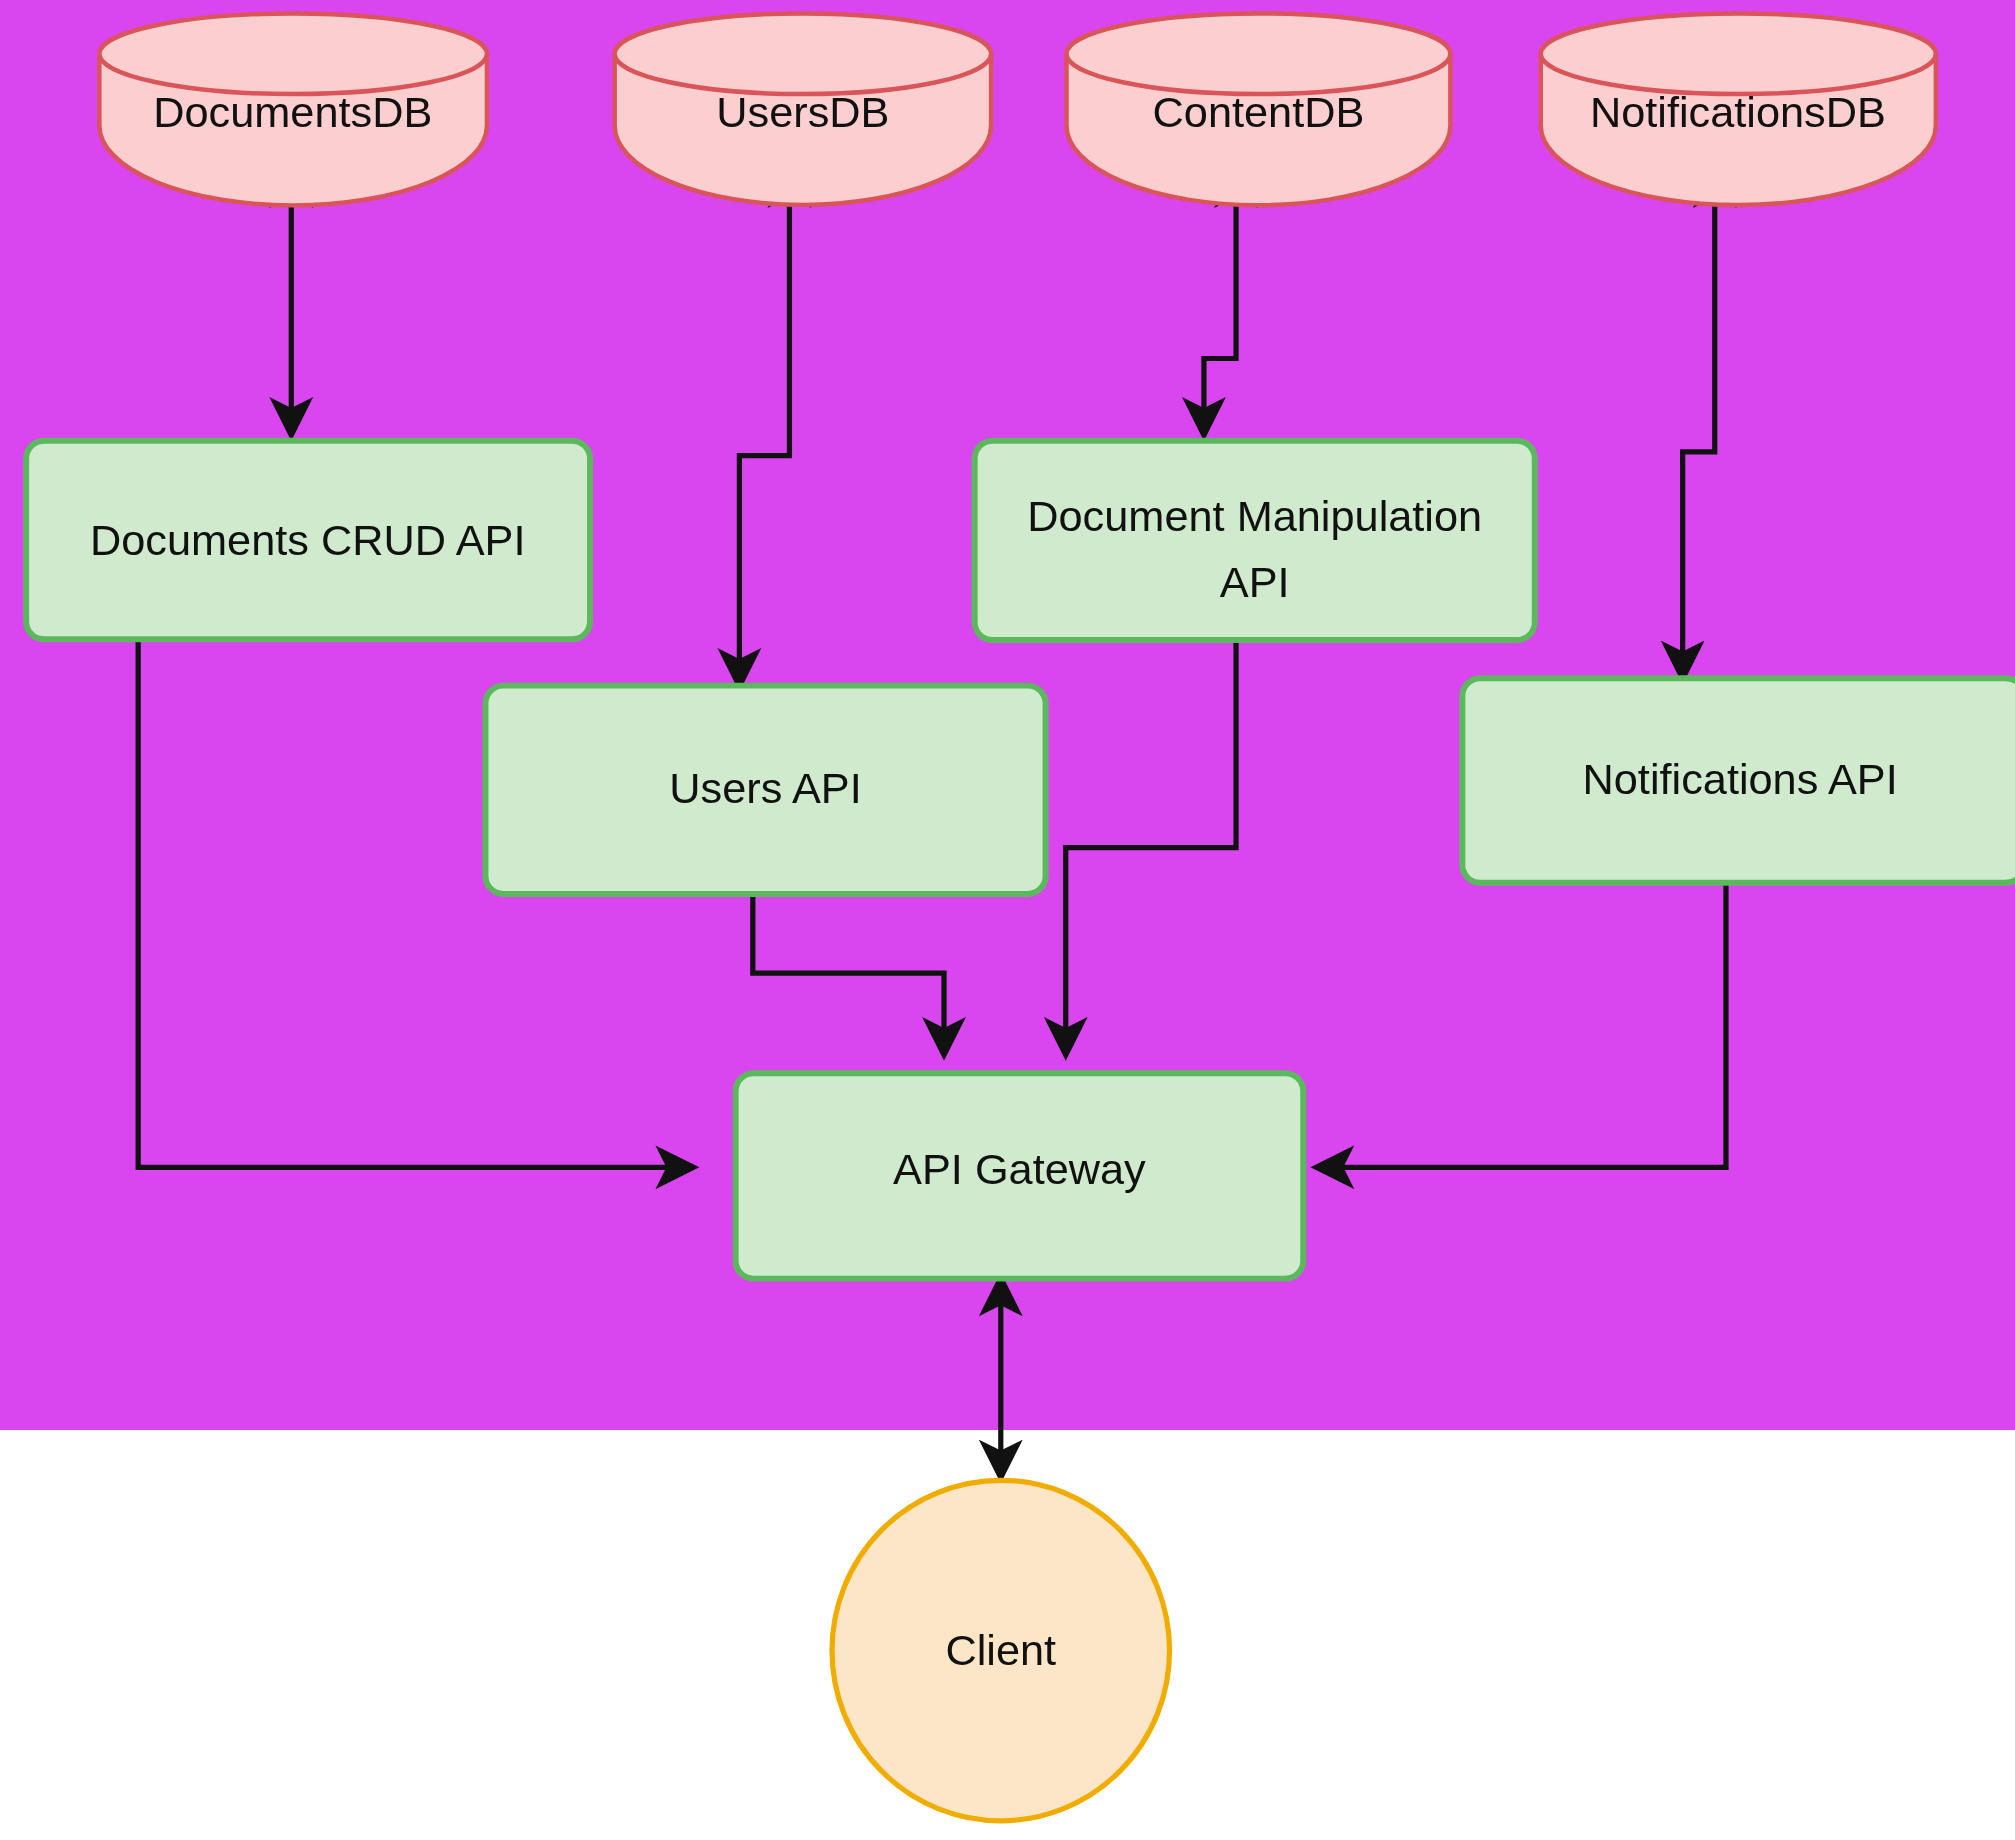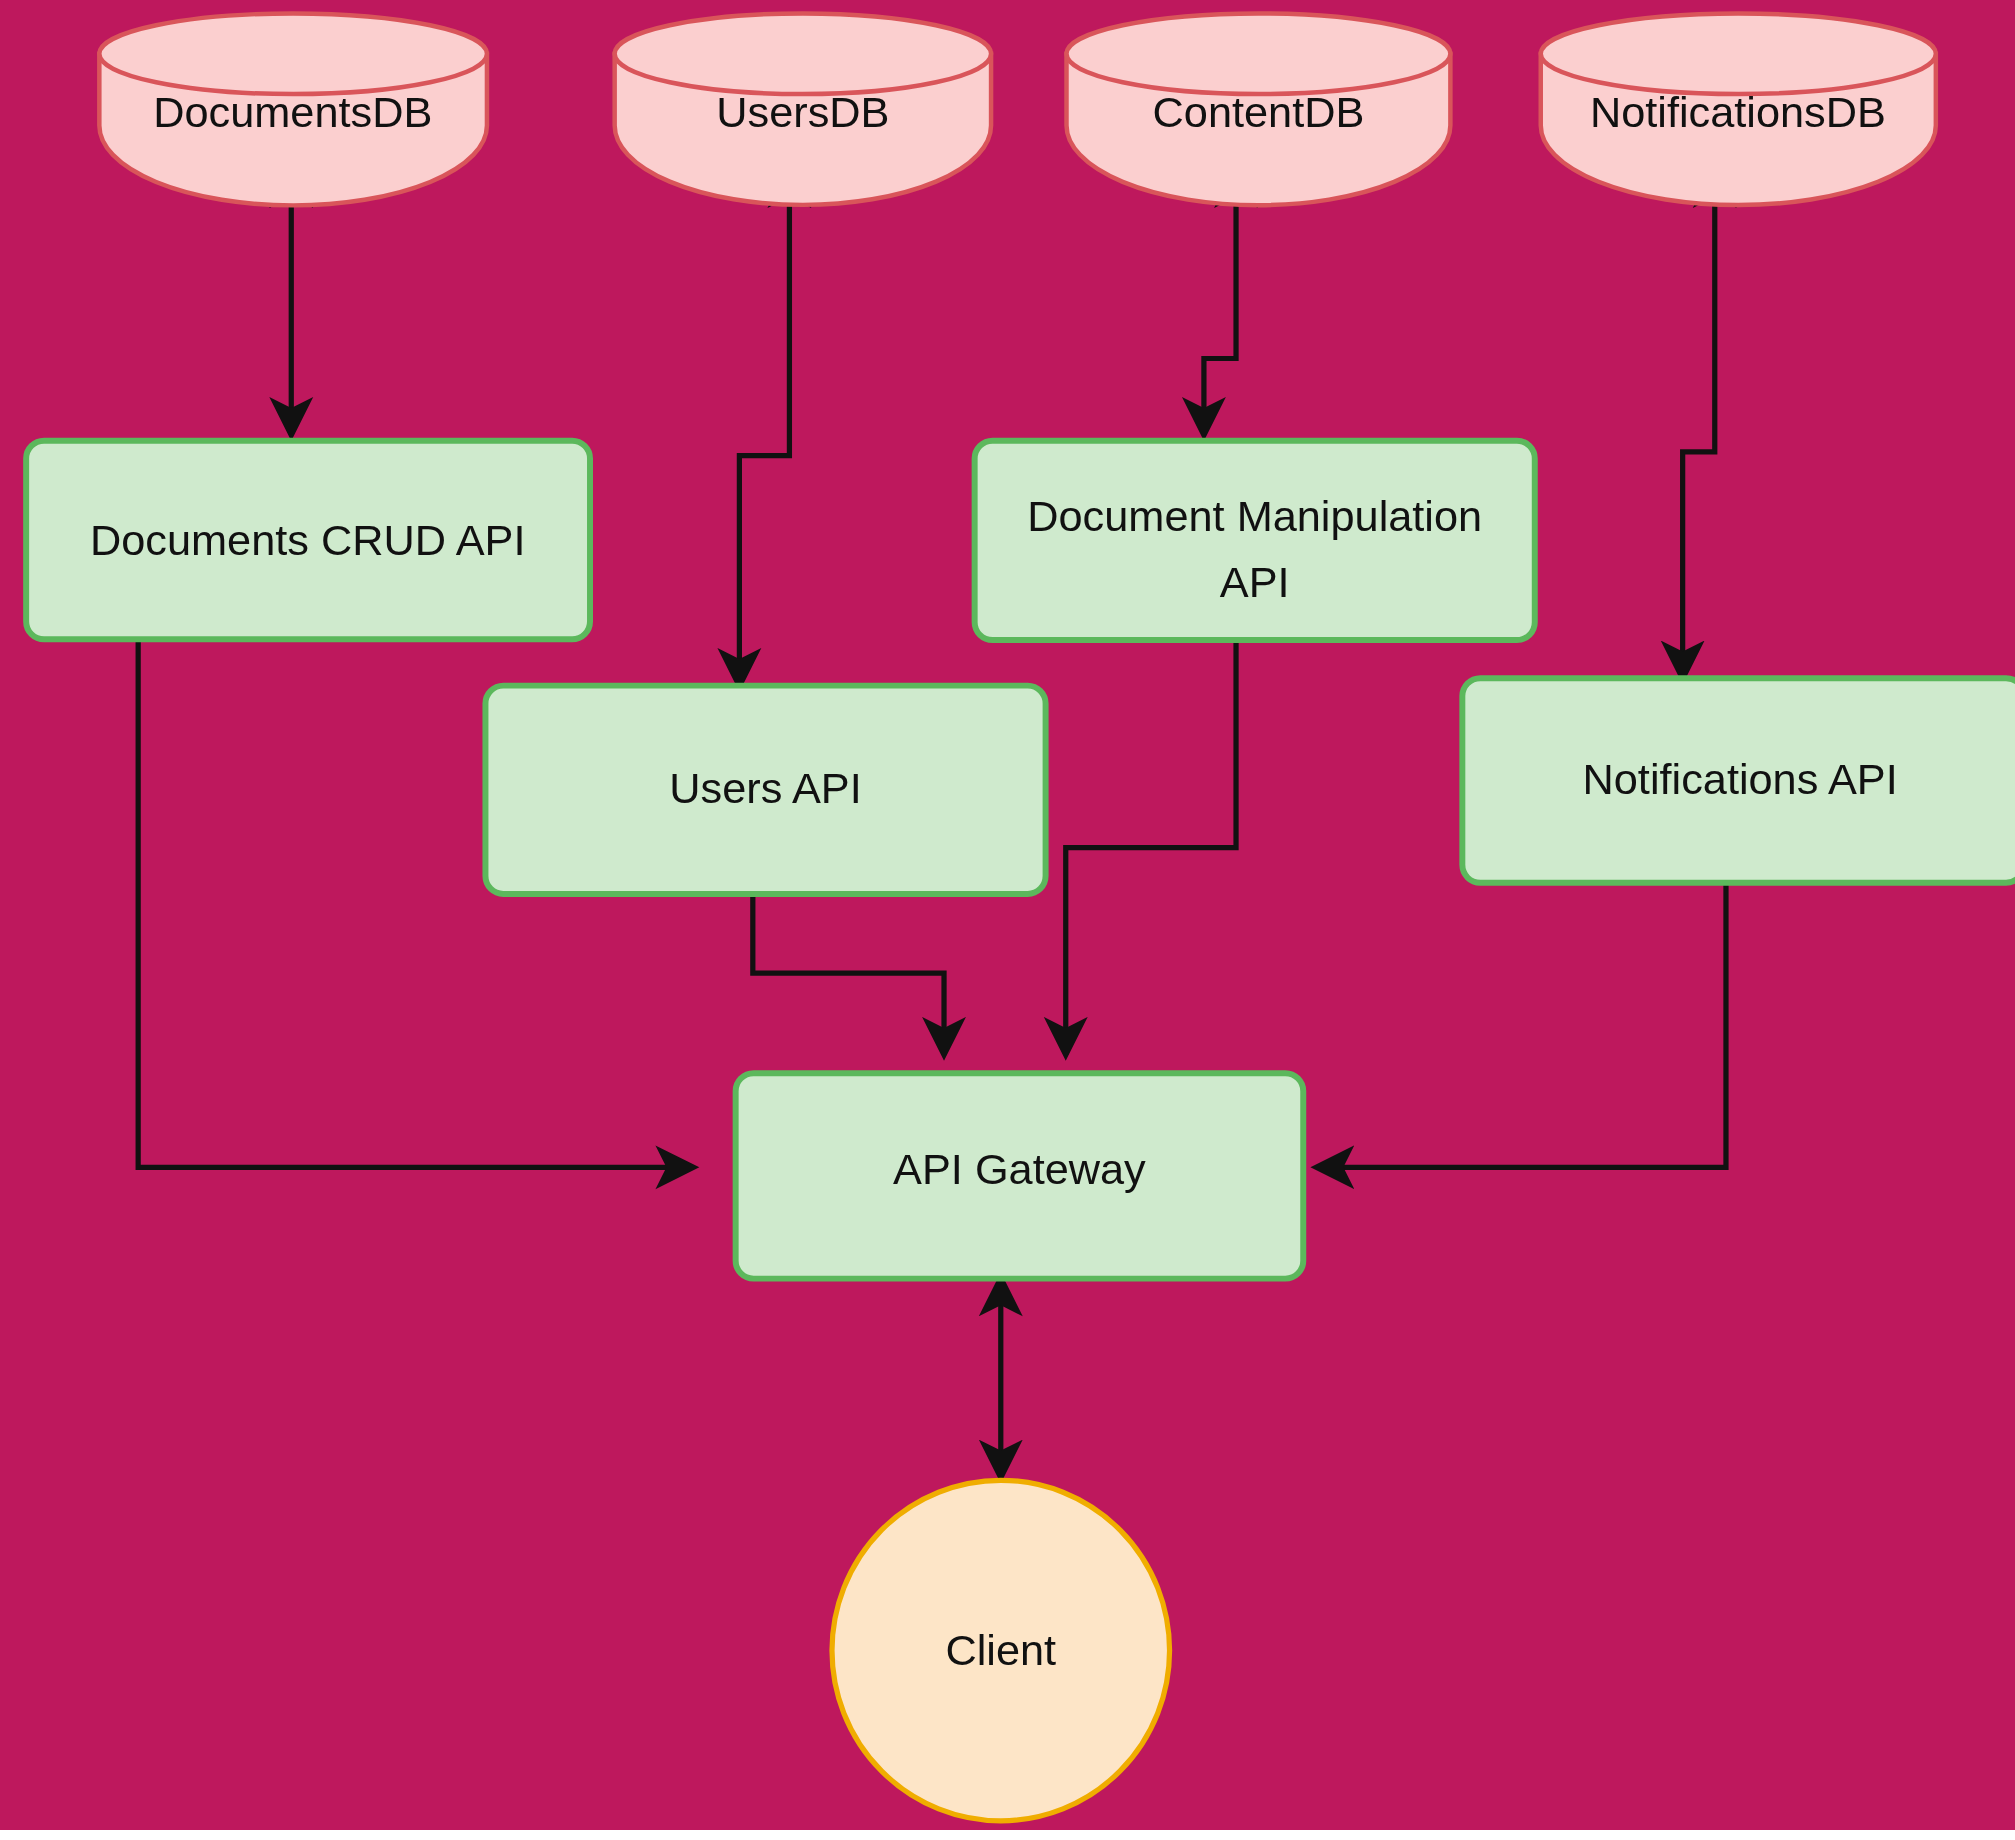--- a/index.html
+++ b/index.html
@@ -9,22 +9,22 @@
   }
   body {
     width: 2015px;
     height: 1841px;
     font-family: "Liberation Sans", sans-serif;
     overflow: hidden;
   }
   #diagram-root {
     position: relative;
     width: 2015px;
-    height: 1830px;
-    background: #be185d;
+    height: 1430px;
+    background: #d946ef;
   }
   svg.diagram-canvas {
     display: block;
     width: 2015px;
     height: 1841px;
   }
   .node-label {
     font-family: "Liberation Sans", sans-serif;
     font-size: 58px;
     fill: #111111;

